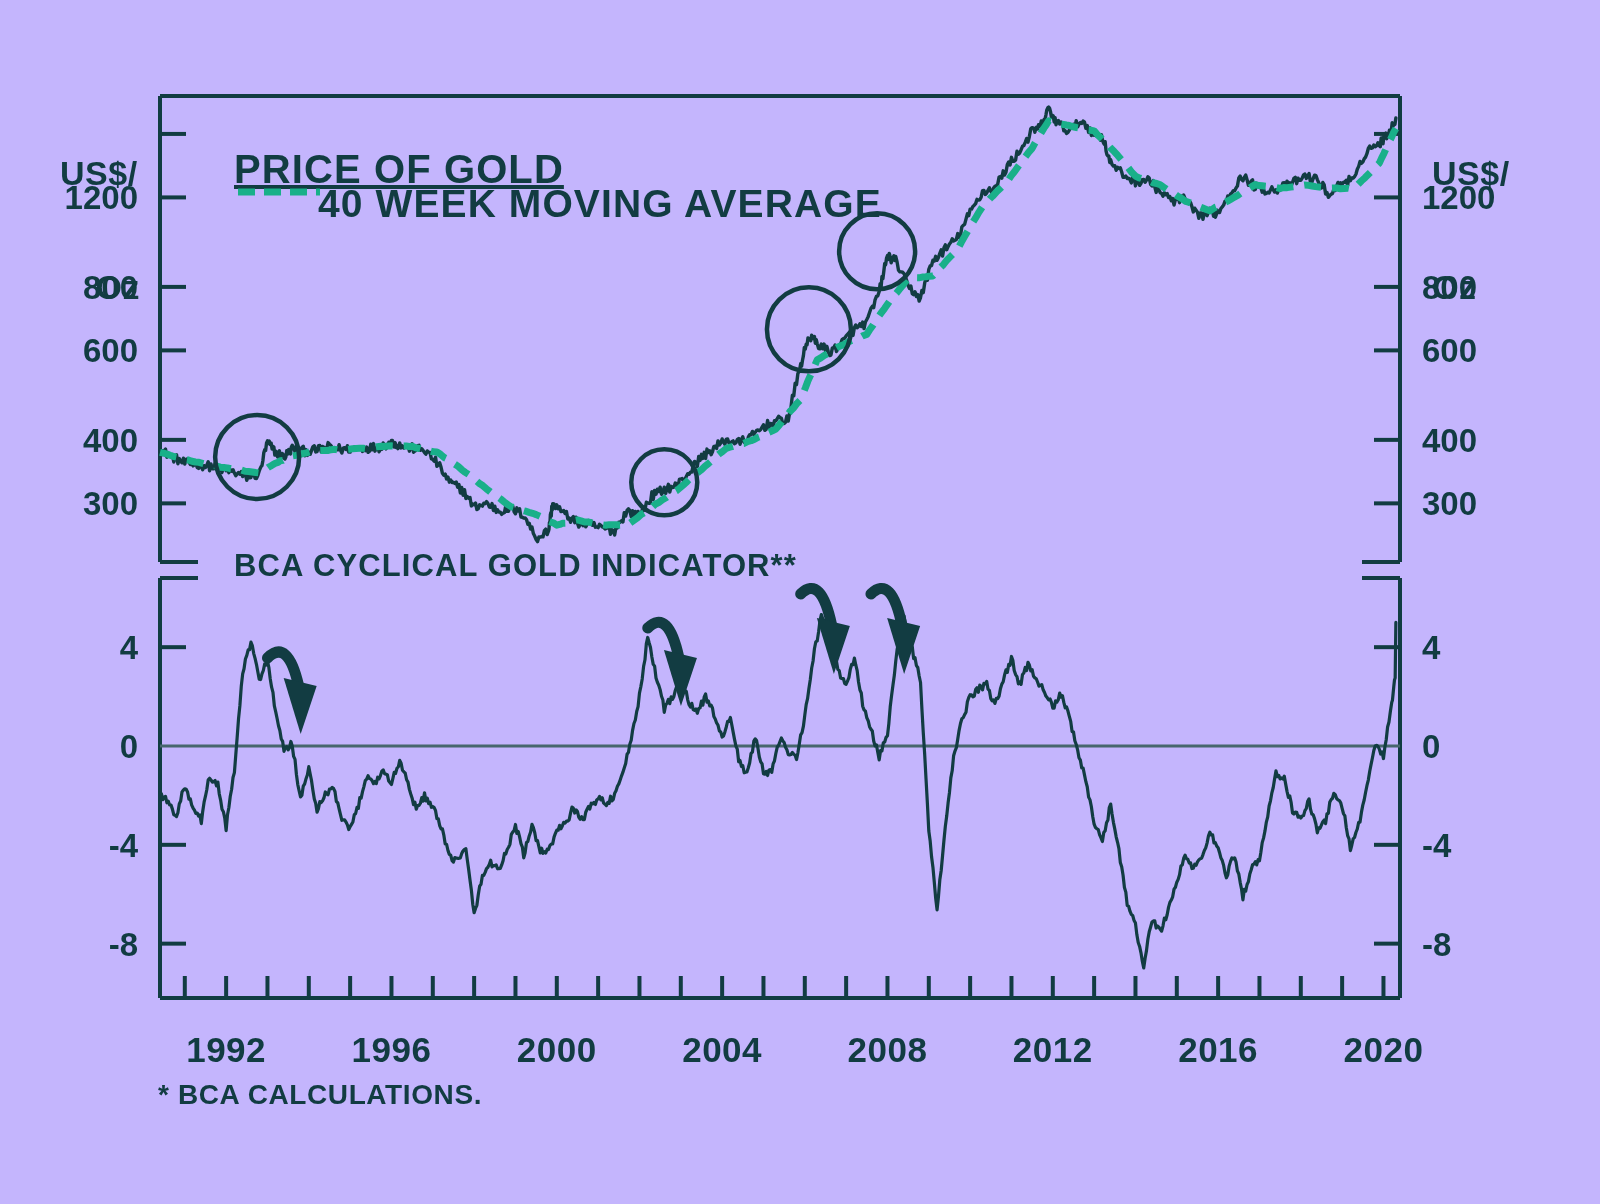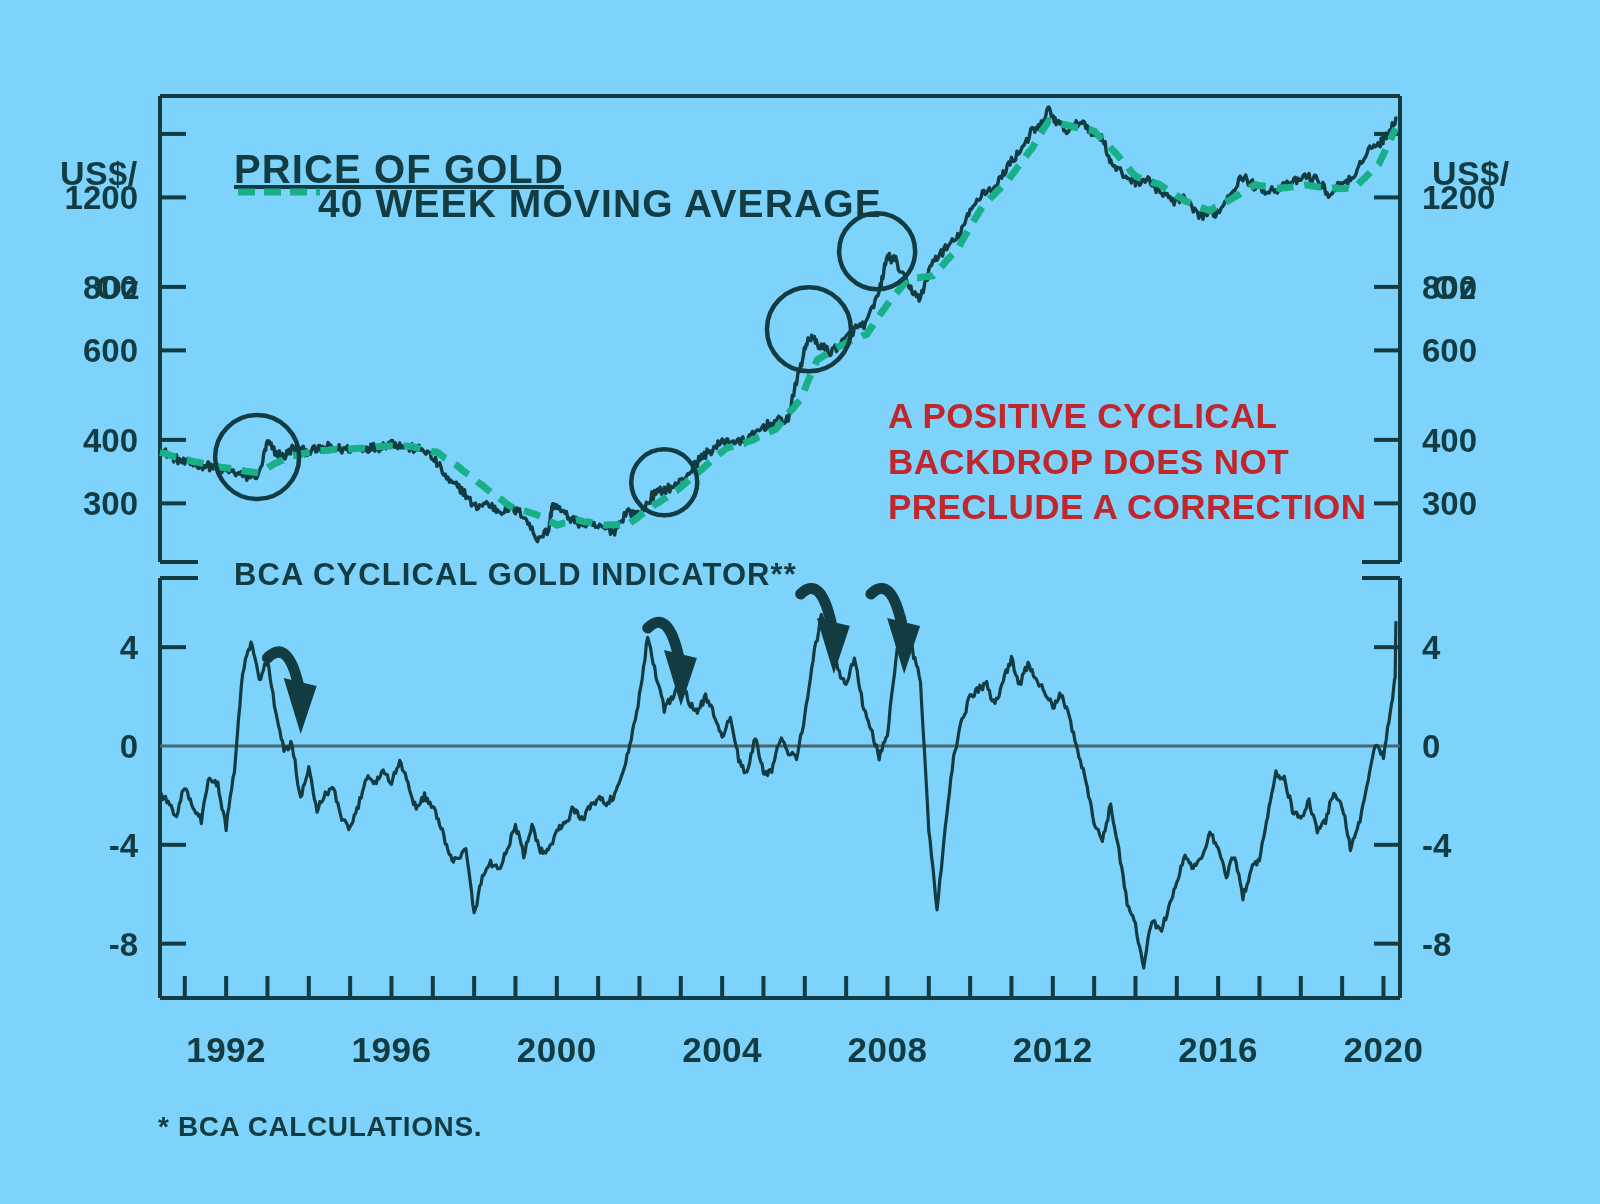--- a/index.html
+++ b/index.html
@@ -10,21 +10,21 @@
   body {
     font-family: "Liberation Sans", sans-serif;
     width: 1600px;
     height: 1204px;
     overflow: hidden;
   }
   #root {
     position: relative;
     width: 1600px;
     height: 1204px;
-    background: #7dd3fc;
+    background: #c4b5fd;
   }
   .axis-label {
     position: absolute;
     font-weight: bold;
     color: #123c42;
     letter-spacing: 0.5px;
     white-space: pre;
   }
   .unit-label {
     font-size: 34px;
@@ -49,39 +49,37 @@
     letter-spacing: 1.1px;
     white-space: nowrap;
   }
   .panel-title {
     position: absolute;
     font-size: 31px;
     font-weight: bold;
     color: #123c42;
     letter-spacing: 1.1px;
     white-space: nowrap;
-    margin-top: 9px;
   }
   .annotation {
     position: absolute;
     font-size: 35px;
     font-weight: bold;
     color: #c0272d;
     line-height: 1.3;
     letter-spacing: 0.4px;
     white-space: pre-line;
   }
   .footnote {
     position: absolute;
     font-size: 28px;
     font-weight: bold;
     color: #123c42;
     letter-spacing: 0.6px;
     white-space: nowrap;
-    margin-top: 32px;
   }
   .copyright {
     position: absolute;
     font-family: "Liberation Serif", serif;
     font-size: 31px;
     color: #123c42;
     white-space: nowrap;
   }
   .copyright .bca {
     font-weight: bold;
@@ -108,23 +106,20 @@
   </div>
 
   <div class="legend-title" style="left:234px; top:147px;">PRICE OF GOLD</div>
   <svg style="position:absolute; left:236px; top:186px;" width="86" height="12">
     <line x1="2" y1="6" x2="84" y2="6" stroke="#19b089" stroke-width="7" stroke-dasharray="17 9" stroke-linecap="butt"></line>
   </svg>
   <div class="legend-ma" style="left:318px; top:182px;">40 WEEK MOVING AVERAGE</div>
 
   <div class="panel-title" style="left:234px; top:548px;">BCA CYCLICAL GOLD INDICATOR**</div>
 
-  <div class="annotation" style="left:888px; top:393px;">A POSITIVE CYCLICAL
-BACKDROP DOES NOT
-PRECLUDE A CORRECTION</div>
 
   <div class="footnote" style="left:158px; top:1079px;">* BCA CALCULATIONS.</div>
 
 
   <svg id="plot" style="position:absolute; left:0; top:0;" width="1600" height="1204">
       <path d="M 160 96 L 1400 96" stroke="#123c42" stroke-width="4" fill="none"></path>
       <path d="M 160 96 L 160 562" stroke="#123c42" stroke-width="4" fill="none"></path>
       <path d="M 1400 96 L 1400 562" stroke="#123c42" stroke-width="4" fill="none"></path>
       <path d="M 160 562 L 198 562" stroke="#123c42" stroke-width="4" fill="none"></path>
       <path d="M 1362 562 L 1400 562" stroke="#123c42" stroke-width="4" fill="none"></path>

